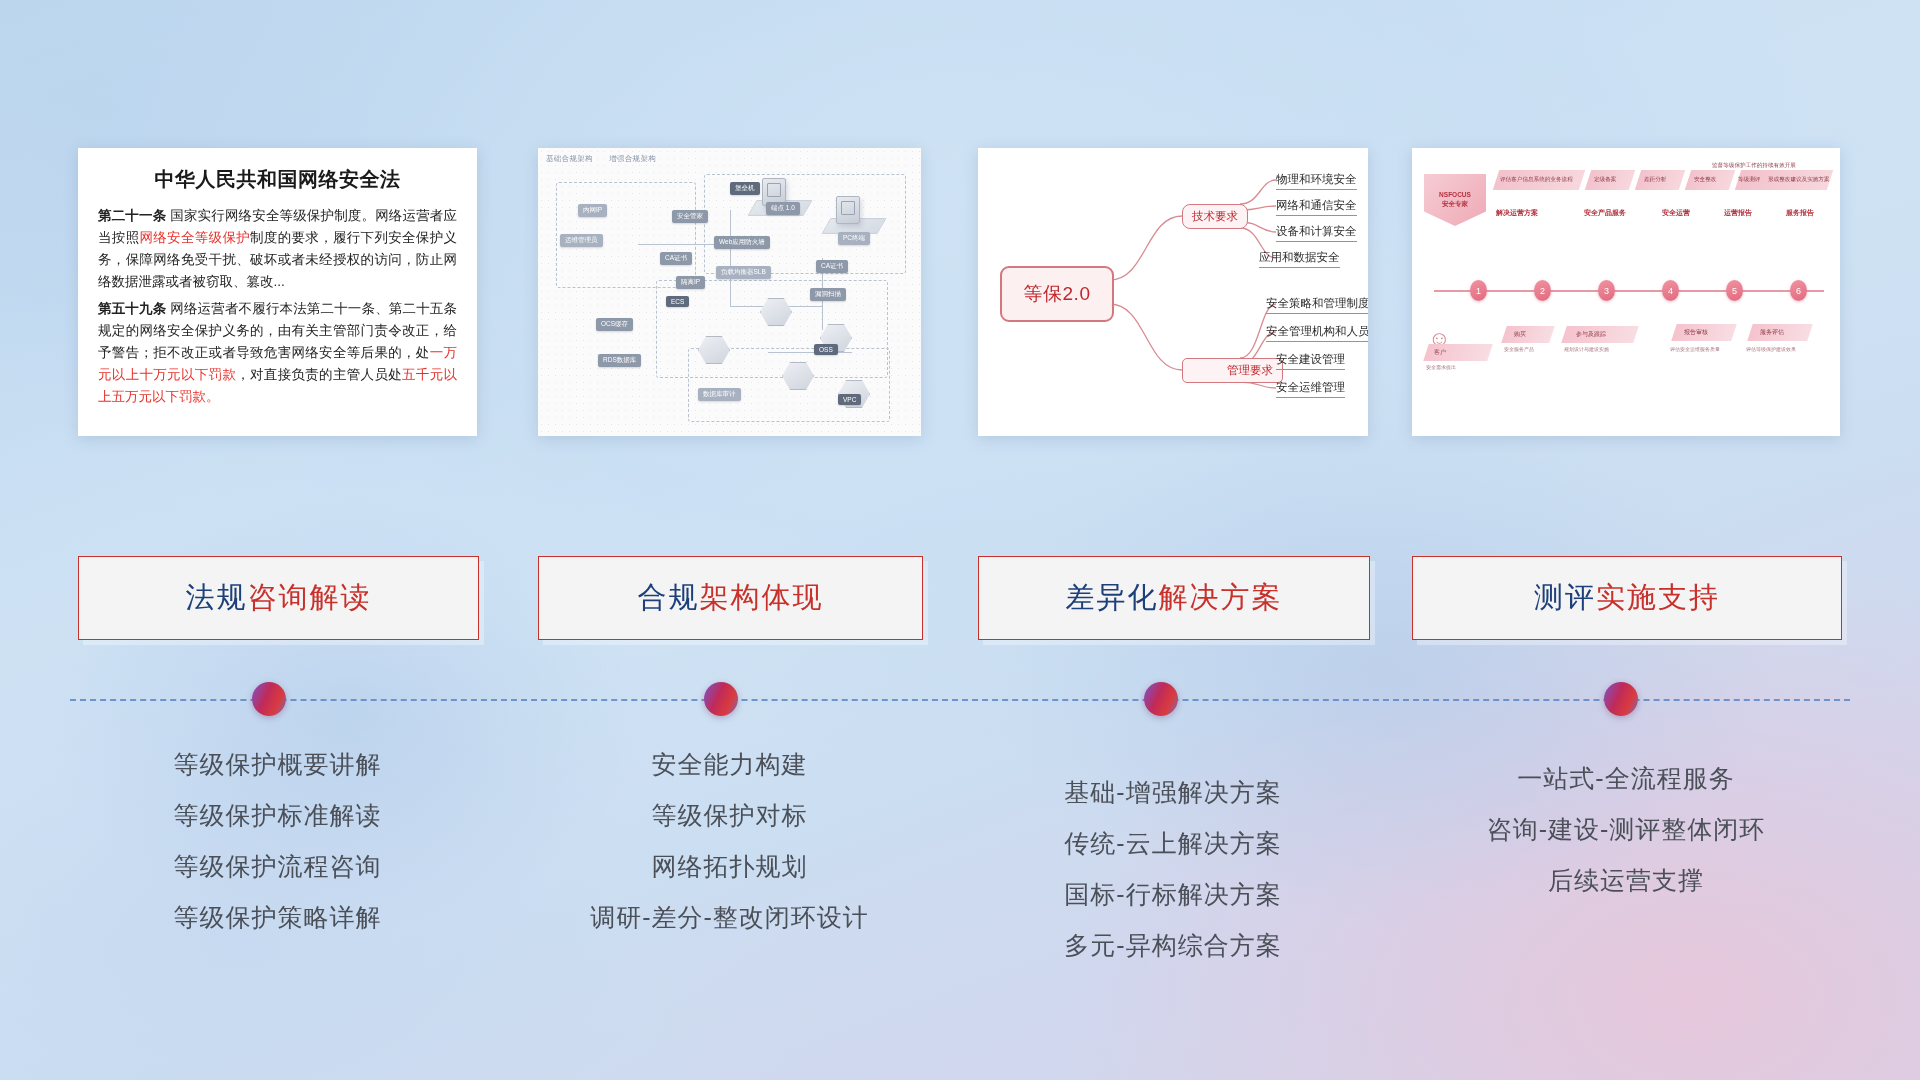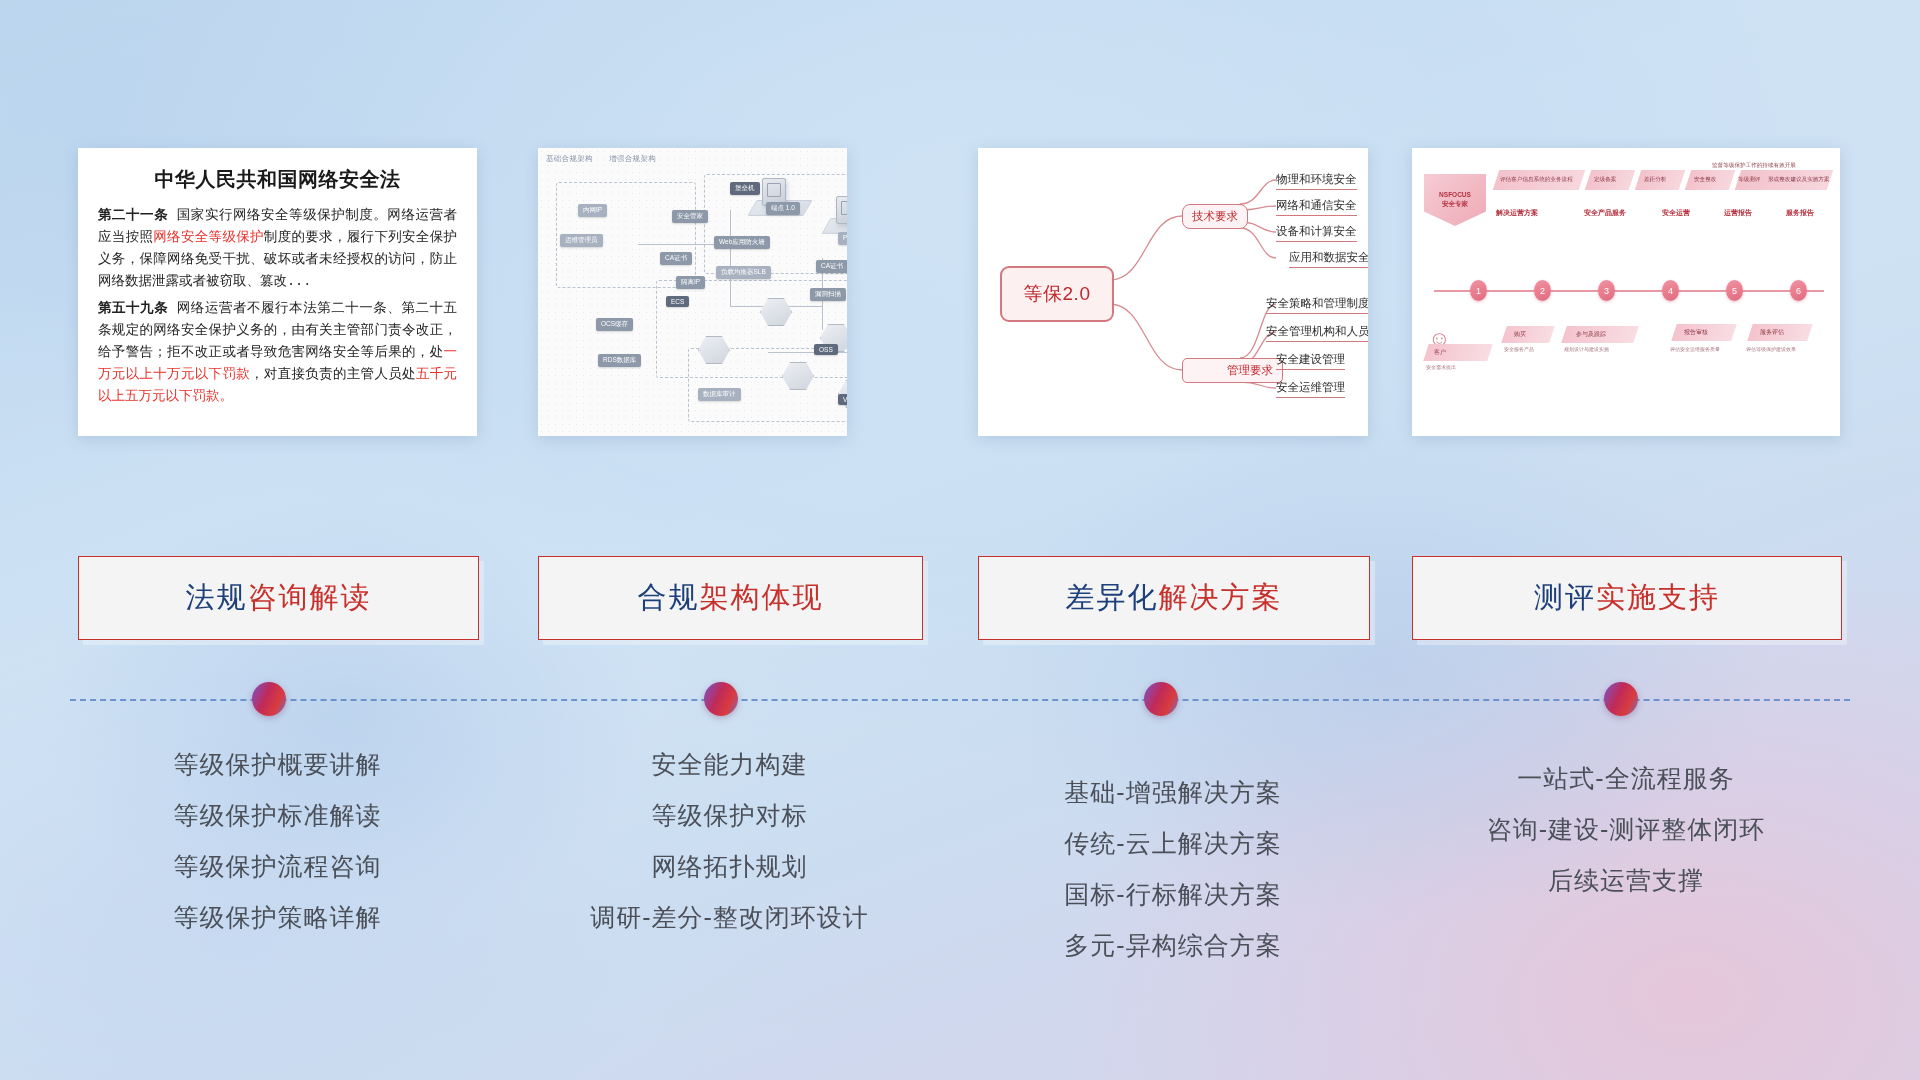--- a/index.html
+++ b/index.html
@@ -29,26 +29,26 @@
   .stage{position:absolute;inset:0;}
 
   
   .card{
     position:absolute;top:148px;height:288px;
     background:#ffffff;
     box-shadow:0 3px 14px rgba(90,120,160,.22);
     overflow:hidden;
   }
   .card.c1{left:78px;width:399px;}
-  .card.c2{left:538px;width:309px;}
+  .card.c2{left:538px;width:383px;}
   .card.c3{left:978px;width:390px;}
   .card.c4{left:1412px;width:428px;}
 
   
-  .law{padding:18px 20px 0 20px;box-sizing:border-box;height:100%;font-family:Liberation Mono, monospace;}
+  .law{padding:18px 20px 0 20px;box-sizing:border-box;height:100%;}
   .law-title{
     text-align:center;font-size:20px;font-weight:bold;color:#1a1a1a;
     letter-spacing:.5px;margin-bottom:12px;
   }
   .law-p{
     font-size:13.5px;line-height:1.62;color:#222;text-align:justify;
     margin:0 0 6px 0;
   }
   .law-p b{font-weight:bold;}
   .law-p .hl{color:#e8302a;}
@@ -287,21 +287,21 @@
       </svg>
 
       <div class="root">等保2.0</div>
 
       <div class="node" style="left:204px;top:56px;border-radius:8px;">技术要求</div>
       <div class="node" style="left:204px;top:210px;padding-left:44px;">管理要求</div>
 
       <div class="leaf" style="left:298px;top:24px;">物理和环境安全</div>
       <div class="leaf" style="left:298px;top:50px;">网络和通信安全</div>
       <div class="leaf" style="left:298px;top:76px;">设备和计算安全</div>
-      <div class="leaf" style="left:281px;top:102px;margin-left:30px;">应用和数据安全</div>
+      <div class="leaf" style="left:281px;top:102px;">应用和数据安全</div>
 
       <div class="leaf" style="left:288px;top:148px;">安全策略和管理制度</div>
       <div class="leaf" style="left:288px;top:176px;">安全管理机构和人员</div>
       <div class="leaf" style="left:298px;top:204px;">安全建设管理</div>
       <div class="leaf" style="left:298px;top:232px;">安全运维管理</div>
     </div>
   </div>
 
   <div class="card c4">
     <div class="nsf">

